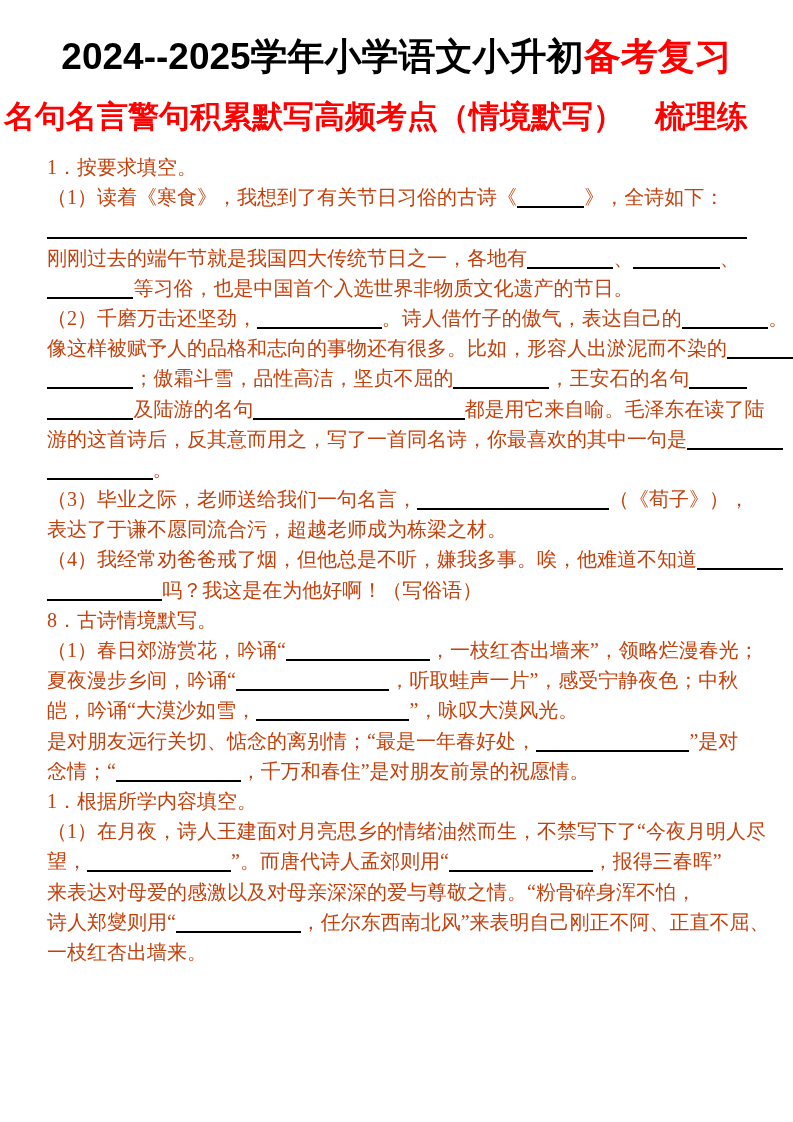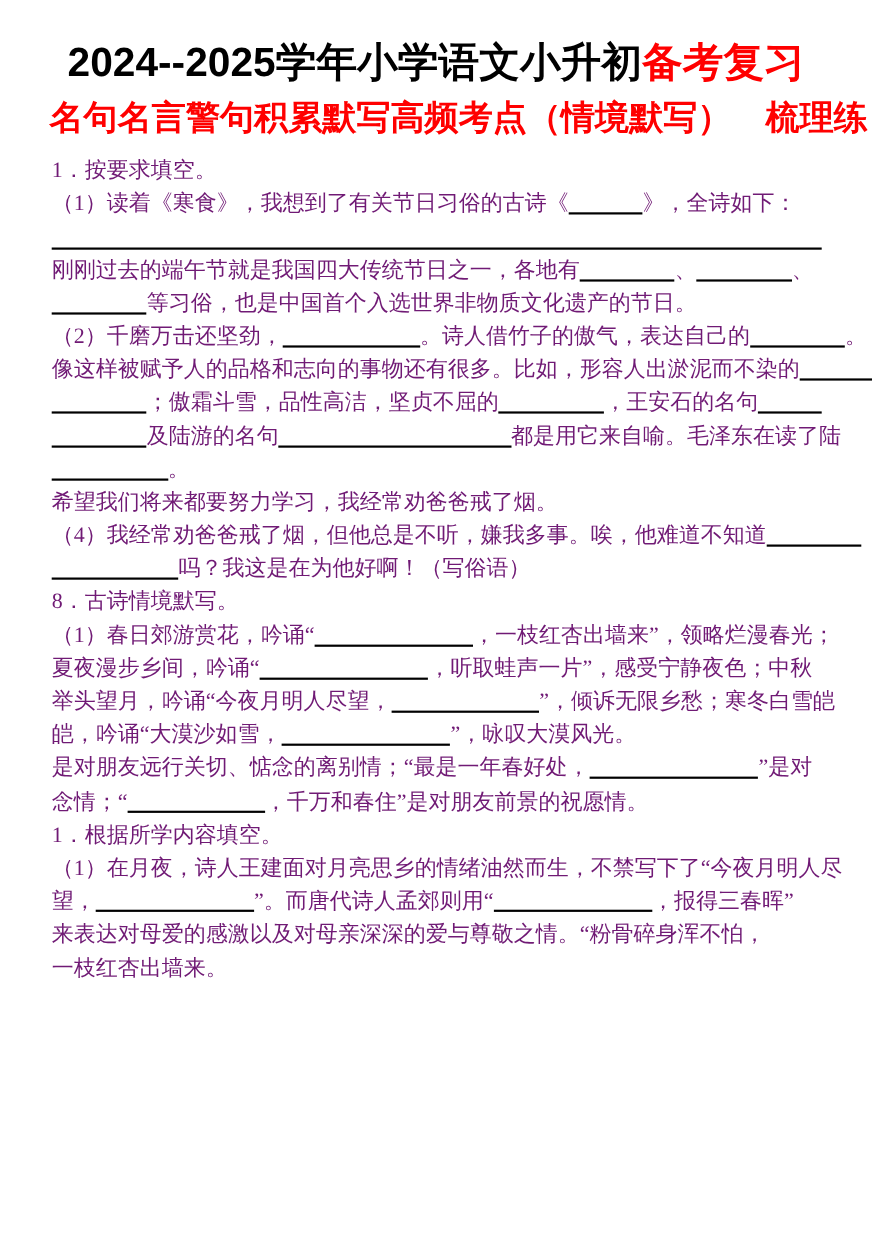--- a/index.html
+++ b/index.html
@@ -20,34 +20,34 @@
     text-align: center;
     font-family: "Liberation Sans", sans-serif;
     font-weight: bold;
     font-size: 37px;
     line-height: 46px;
     white-space: nowrap;
     color: #000000;
   }
   .title .red { color: var(--accent-red, #ff0000); }
   .subtitle {
-    margin: 8px 4px 0 4px;
-    text-align: right;
-    font-family: Liberation Sans, sans-serif;
+    margin: 20px 4px 0 4px;
+    text-align: left;
+    font-family: Liberation Mono, monospace;
     font-weight: bold;
     font-size: 31px;
     line-height: 38px;
     white-space: nowrap;
     color: var(--accent-red, #ff0000);
   }
   .doc {
     margin: 14px 46px 0 47px;
     font-size: 20px;
     line-height: 30.2px;
-    color: #701a75;
+    color: #c2410c;
   }
   .line {
     height: 30.2px;
     white-space: nowrap;
   }
   .line.rule {
     height: 25px;
     border-bottom: 2px solid #000000;
     margin-bottom: 3.2px;
   }
@@ -67,30 +67,32 @@
   <div class="doc">
       <div class="line">1．按要求填空。</div>
       <div class="line">（1）读着《寒食》，我想到了有关节日习俗的古诗《<span class="blank" style="width: 67.2px;"></span>》，全诗如下：</div>
       <div class="line rule"></div>
       <div class="line">刚刚过去的端午节就是我国四大传统节日之一，各地有<span class="blank" style="width: 86.4px;"></span>、<span class="blank" style="width: 86.4px;"></span>、</div>
       <div class="line"><span class="blank" style="width: 86.4px;"></span>等习俗，也是中国首个入选世界非物质文化遗产的节日。</div>
       <div class="line">（2）千磨万击还坚劲，<span class="blank" style="width: 124.8px;"></span>。诗人借竹子的傲气，表达自己的<span class="blank" style="width: 86.4px;"></span>。</div>
       <div class="line">像这样被赋予人的品格和志向的事物还有很多。比如，形容人出淤泥而不染的<span class="blank" style="width: 76.8px;"></span></div>
       <div class="line"><span class="blank" style="width: 86.4px;"></span>；傲霜斗雪，品性高洁，坚贞不屈的<span class="blank" style="width: 96px;"></span>，王安石的名句<span class="blank" style="width: 57.6px;"></span></div>
       <div class="line"><span class="blank" style="width: 86.4px;"></span>及陆游的名句<span class="blank" style="width: 211.2px;"></span>都是用它来自喻。毛泽东在读了陆</div>
+      <div class="line">游的这首诗后，反其意而用之，写了一首同名诗，你最喜欢的其中一句是<span class="blank" style="width: 96px;"></span></div>
       <div class="line"><span class="blank" style="width: 105.6px;"></span>。</div>
-      <div class="line">希望我们将来都要努力学习，我经常劝爸爸戒了烟。</div>
+      <div class="line">（3）毕业之际，老师送给我们一句名言，<span class="blank" style="width: 192px;"></span>（《荀子》），</div>
+      <div class="line">表达了于谦不愿同流合污，超越老师成为栋梁之材。</div>
       <div class="line">（4）我经常劝爸爸戒了烟，但他总是不听，嫌我多事。唉，他难道不知道<span class="blank" style="width: 86.4px;"></span></div>
       <div class="line"><span class="blank" style="width: 115.2px;"></span>吗？我这是在为他好啊！（写俗语）</div>
       <div class="line">8．古诗情境默写。</div>
       <div class="line">（1）春日郊游赏花，吟诵“<span class="blank" style="width: 144px;"></span>，一枝红杏出墙来”，领略烂漫春光；</div>
       <div class="line">夏夜漫步乡间，吟诵“<span class="blank" style="width: 153.6px;"></span>，听取蛙声一片”，感受宁静夜色；中秋</div>
-      <div class="line">举头望月，吟诵“今夜月明人尽望，<span class="blank" style="width: 134.4px;"></span>”，倾诉无限乡愁；寒冬白雪皑</div>
       <div class="line">皑，吟诵“大漠沙如雪，<span class="blank" style="width: 153.6px;"></span>”，咏叹大漠风光。</div>
       <div class="line">是对朋友远行关切、惦念的离别情；“最是一年春好处，<span class="blank" style="width: 153.6px;"></span>”是对</div>
       <div class="line">念情；“<span class="blank" style="width: 124.8px;"></span>，千万和春住”是对朋友前景的祝愿情。</div>
       <div class="line">1．根据所学内容填空。</div>
       <div class="line">（1）在月夜，诗人王建面对月亮思乡的情绪油然而生，不禁写下了“今夜月明人尽</div>
       <div class="line">望，<span class="blank" style="width: 144px;"></span>”。而唐代诗人孟郊则用“<span class="blank" style="width: 144px;"></span>，报得三春晖”</div>
       <div class="line">来表达对母爱的感激以及对母亲深深的爱与尊敬之情。“粉骨碎身浑不怕，</div>
+      <div class="line">诗人郑燮则用“<span class="blank" style="width: 124.8px;"></span>，任尔东西南北风”来表明自己刚正不阿、正直不屈、</div>
       <div class="line">一枝红杏出墙来。</div>
     </div>
 </div>
 
 </body></html>

